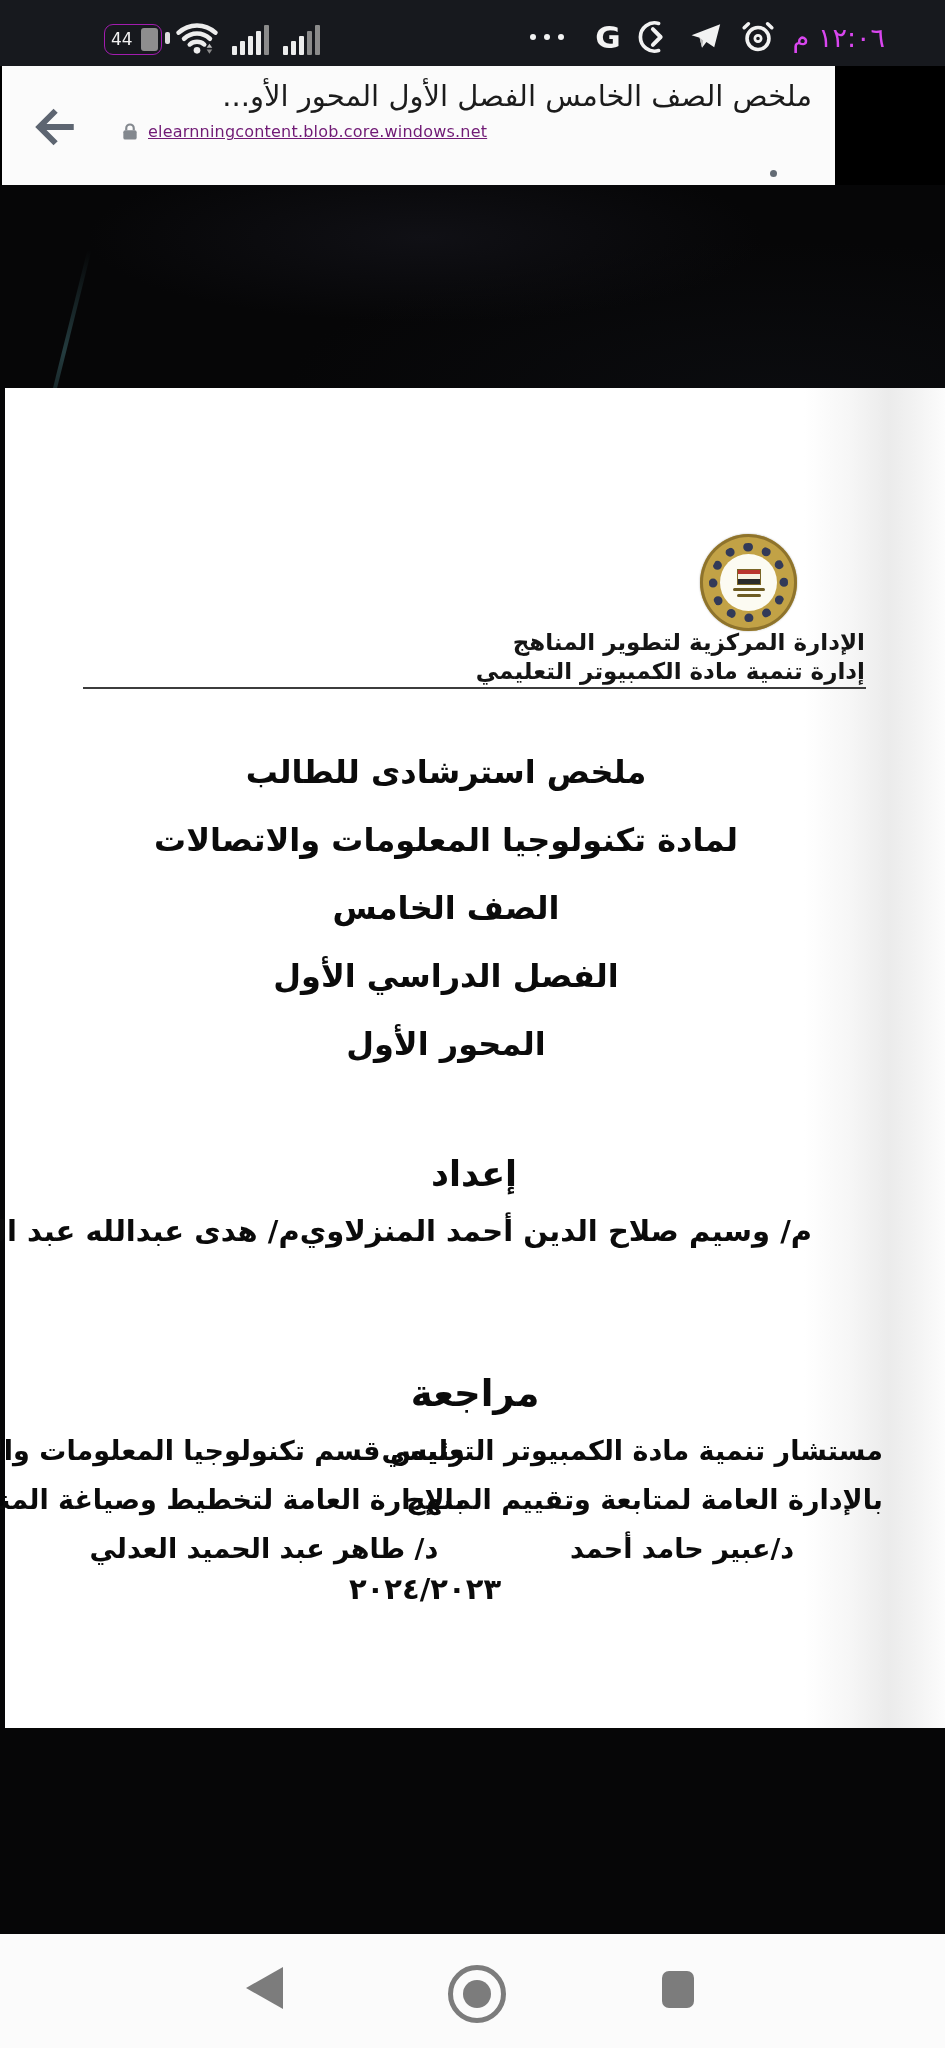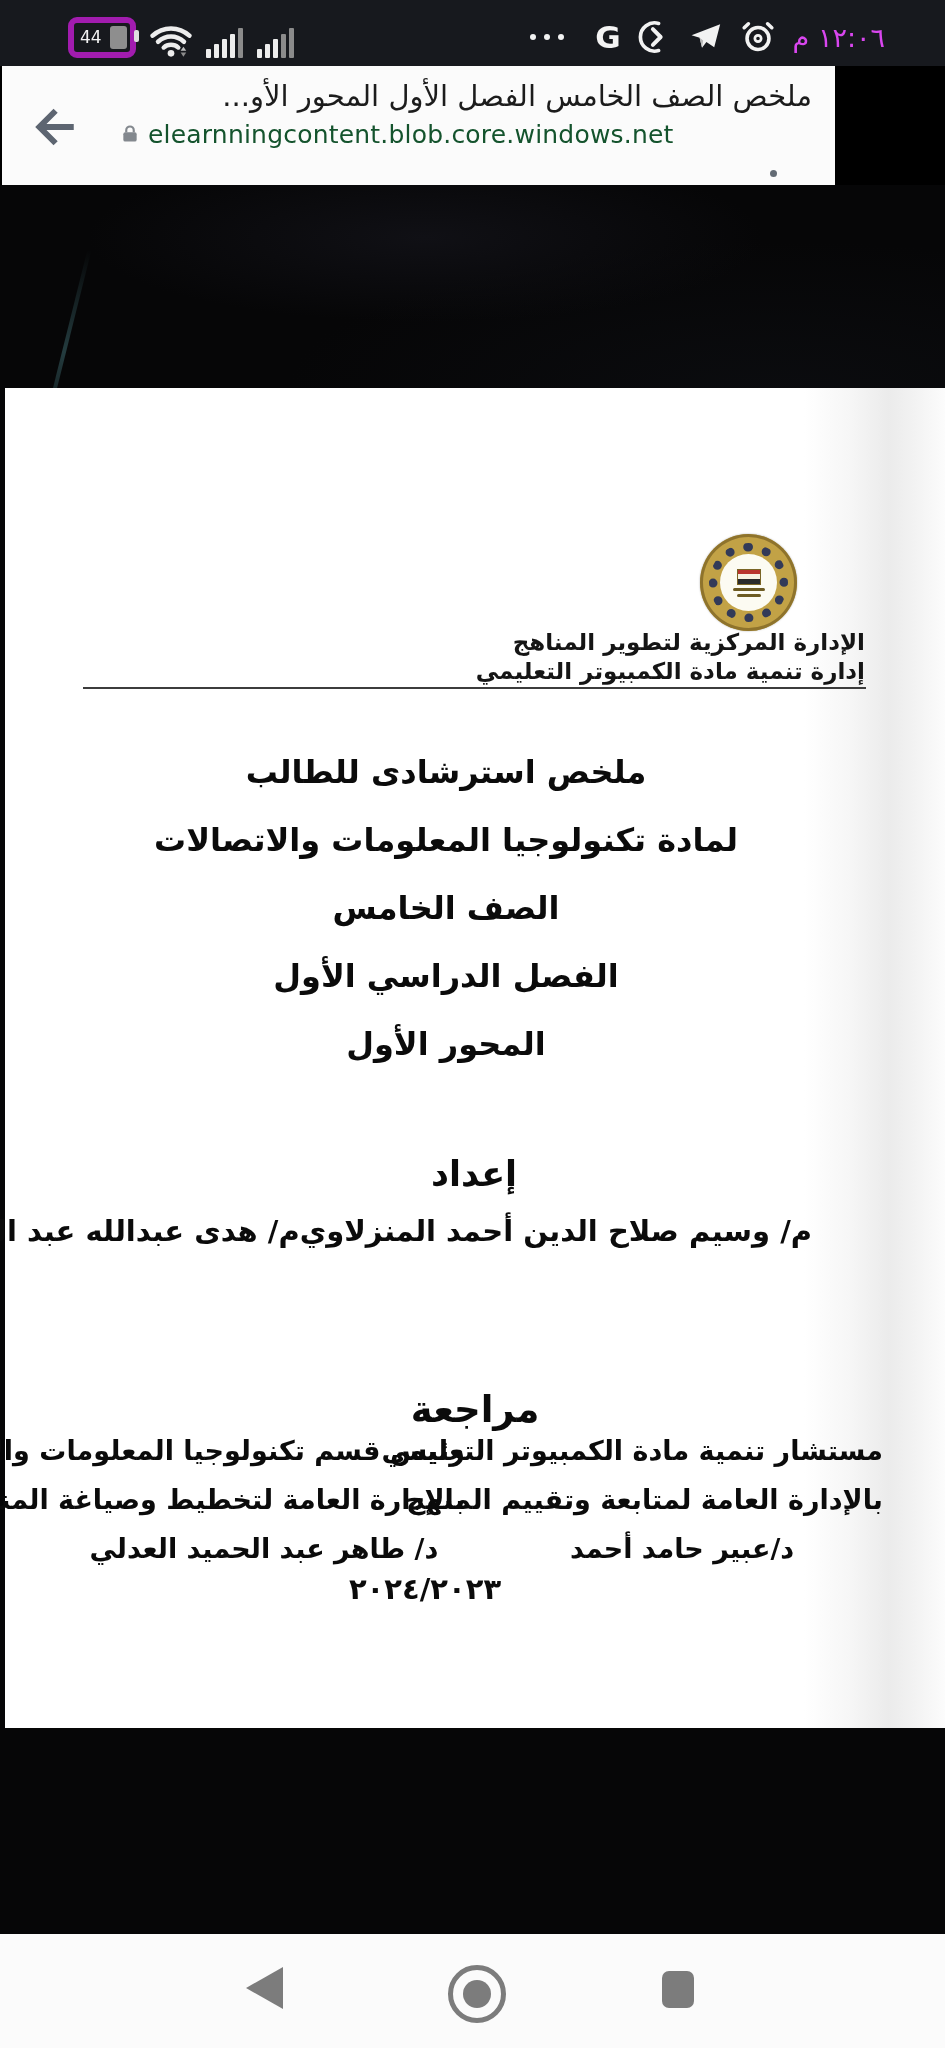--- a/index.html
+++ b/index.html
@@ -5,41 +5,41 @@
   html,body{margin:0;padding:0;background:#000;}
   #screen{position:relative;width:945px;height:2048px;overflow:hidden;
     font-family:"DejaVu Sans","Liberation Sans",sans-serif;}
 
   
   .status-bar{position:absolute;left:0;top:0;width:945px;height:66px;background:#17191e;
     display:flex;justify-content:space-between;align-items:center;box-sizing:border-box;
     padding:8px 60px 0 68px;color:#ececec;}
   .sb-left{display:flex;align-items:flex-end;gap:14px;}
   .sb-right{display:flex;align-items:center;gap:17px;}
-  .battery{position:relative;width:56px;height:29px;border:6px solid #a21caf;border-radius:9px;
-    display:flex;align-items:center;}
+  .battery{position:relative;width:56px;height:29px;border:1px solid #a21caf;border-radius:9px;
+    display:flex;align-items:center;margin-left:36px;}
   .battery .pct{font-size:17px;color:#f2f2f2;margin-left:6px;z-index:2;line-height:1;}
   .battery .fill{position:absolute;right:3px;top:3px;bottom:3px;width:17px;background:#8e8e8e;border-radius:3px;}
   .battery .nub{position:absolute;right:-9px;top:7px;width:5px;height:12px;background:#dfdfdf;border-radius:2px;}
   .bars{display:flex;align-items:flex-end;gap:3px;height:30px;}
   .bars i{display:block;width:5px;border-radius:1px;background:#ededed;}
   .bars i.dim{background:#8b8b8b;}
   .dots3{display:flex;gap:8px;align-items:center;margin-right:14px;}
   .dots3 i{width:6px;height:6px;border-radius:50%;background:#f2f2f2;}
   .gicon{font-size:31px;font-weight:700;color:#f4f4f4;line-height:1;}
   .time{font-size:27px;color:#d946ef;direction:rtl;letter-spacing:1px;}
 
   
   .header{position:absolute;left:2px;top:66px;width:833px;height:119px;background:#fbfbfb;}
   .back-btn{position:absolute;left:28px;top:36px;width:50px;height:50px;}
   .hdr-text{position:absolute;left:118px;top:8px;width:692px;}
   .hdr-title{direction:rtl;text-align:right;font-size:29px;color:#1c1c1c;white-space:nowrap;
     overflow:hidden;line-height:1.55;}
   .hdr-url{display:flex;align-items:center;gap:8px;margin-top:1px;}
-  .hdr-url .url{font-size:25px;color:#14532d;letter-spacing:.2px;}
+  .hdr-url .url{font-size:16px;color:#701a75;letter-spacing:.2px;text-decoration:underline;}
   .menu-btn{position:absolute;right:52px;top:98px;display:flex;flex-direction:column;gap:8px;
     padding:6px;}
   .menu-btn i{width:7px;height:7px;border-radius:50%;background:#636b74;}
 
   
   .content{position:absolute;left:0;top:185px;width:945px;height:1749px;
     background:
       radial-gradient(ellipse 520px 130px at 45% 3%, #101015 0%, rgba(0,0,0,0) 65%),
       radial-gradient(ellipse 700px 220px at 82% 12%, #0b0c0f 0%, rgba(0,0,0,0) 70%),
       #060607;}
@@ -72,21 +72,21 @@
 
   .title-block{position:absolute;left:85px;top:350px;width:712px;text-align:center;direction:rtl;
     font-weight:bold;font-size:32px;line-height:68px;color:#0b0b0b;}
 
   .prep-head{position:absolute;left:74px;top:766px;width:790px;text-align:center;direction:rtl;
     font-weight:bold;font-size:35px;color:#0b0b0b;}
   .prep-names{position:absolute;left:165px;top:826px;width:642px;display:flex;direction:rtl;
     justify-content:space-between;font-weight:bold;font-size:29px;color:#0b0b0b;white-space:nowrap;}
 
   .rev-head{position:absolute;left:85px;top:984px;width:770px;text-align:center;direction:rtl;
-    font-weight:bold;font-size:37px;color:#0b0b0b;margin-top:16px;}
+    font-weight:bold;font-size:37px;color:#0b0b0b;}
   .rev-cols{position:absolute;left:58px;top:1038px;width:820px;display:flex;direction:rtl;
     justify-content:space-between;}
   .rev-col{width:49%;text-align:center;direction:rtl;font-weight:bold;font-size:27px;
     line-height:49px;color:#0b0b0b;white-space:nowrap;}
 
   .year{position:absolute;left:295px;top:1184px;width:250px;text-align:center;direction:ltr;
     font-weight:bold;font-size:29px;letter-spacing:2px;color:#0b0b0b;}
 
   
   .navbar{position:absolute;left:0;top:1934px;width:945px;height:114px;background:#fbfbfb;}

